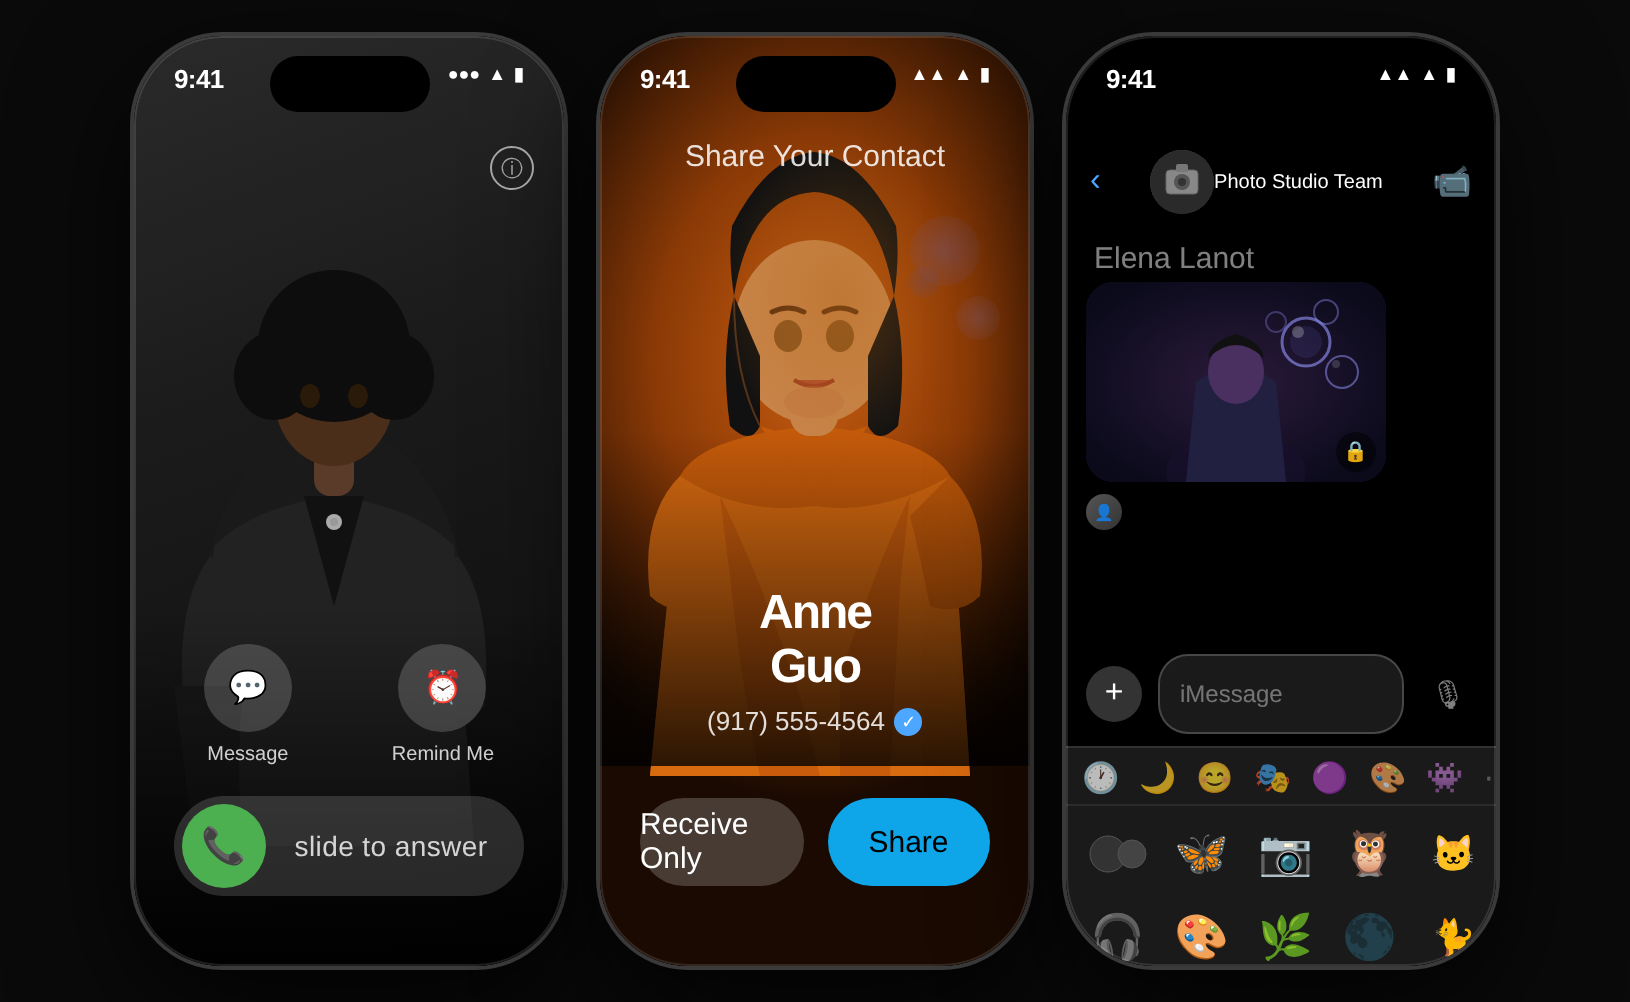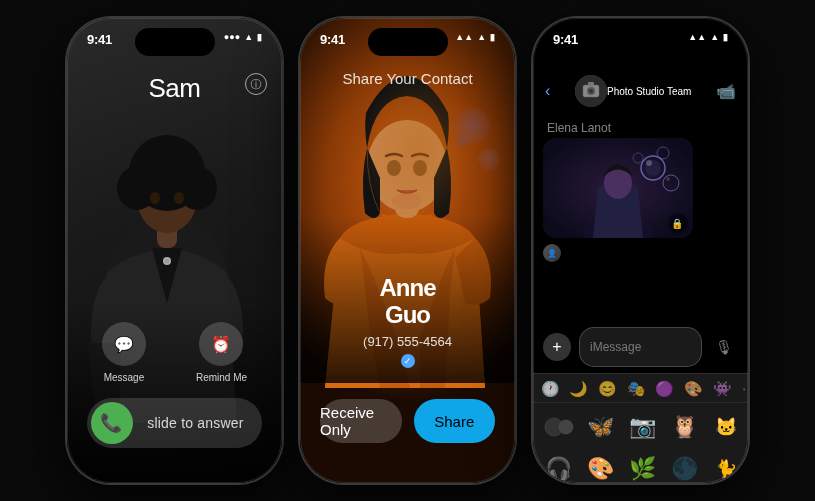--- a/index.html
+++ b/index.html
@@ -307,21 +307,20 @@
       line-height: 1.1;
       letter-spacing: -1px;
     }
 
     .contact-phone-row {
       display: flex;
       align-items: center;
       justify-content: center;
       gap: 5px;
       margin-top: 6px;
-      flex-direction: column;
     }
 
     .contact-phone-number {
       font-size: 13px;
       color: rgba(255,255,255,0.85);
     }
 
     .share-buttons-row {
       position: absolute;
       bottom: 40px;
@@ -423,21 +422,21 @@
       position: absolute;
       top: 95px;
       left: 0;
       right: 0;
       bottom: 130px;
       overflow: hidden;
       padding: 8px 10px;
     }
 
     .msg-sender-name {
-      font-size: 12px;
+      font-size: 15px;
       color: rgba(255,255,255,0.5);
       margin-bottom: 3px;
       margin-left: 4px;
     }
 
     .msg-bubble {
       max-width: 80%;
       padding: 8px 12px;
       border-radius: 16px;
       font-size: 12px;
@@ -693,21 +692,20 @@
         <div class="status-icons">
           <span>●●●</span>
           <span>▲</span>
           <span>▮</span>
         </div>
       </div>
 
       <div class="info-button">ⓘ</div>
 
       <div class="caller-info">
-        <div class="caller-info-name-small">Sam</div>
       </div>
 
       <div class="call-actions-bottom"></div>
 
       <div class="action-buttons-row">
         <div class="action-btn">
           <div class="action-btn-circle">💬</div>
           <div class="action-btn-label">Message</div>
         </div>
         <div class="action-btn">

